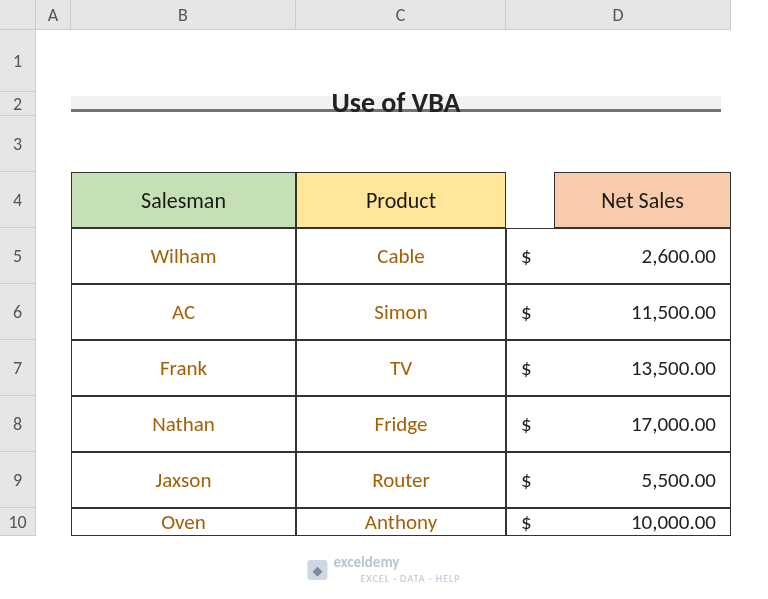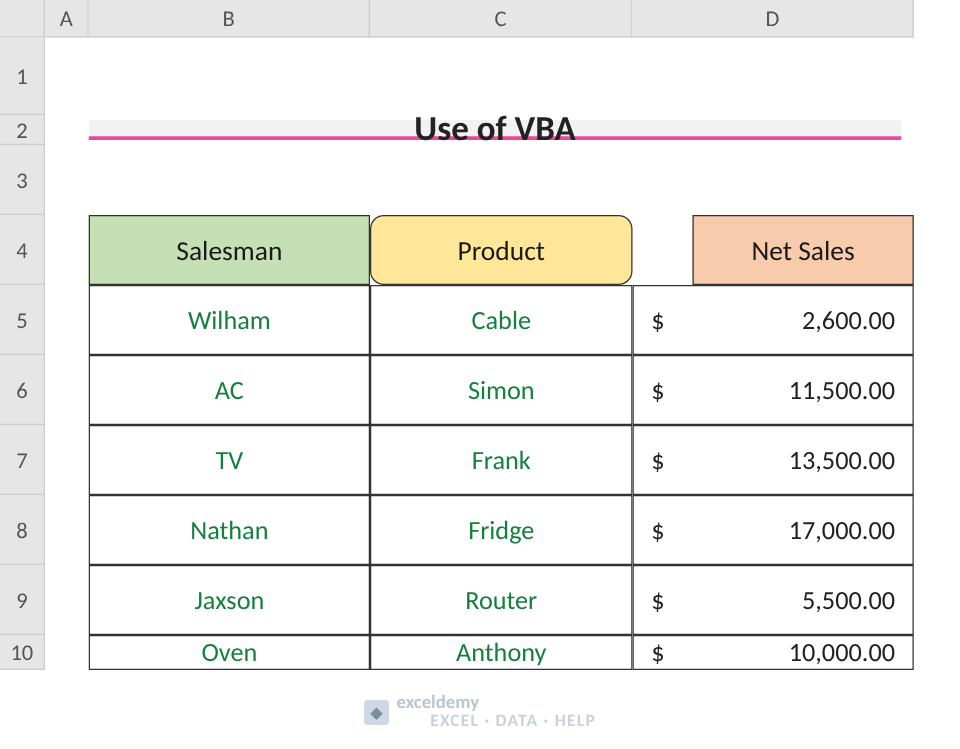--- a/index.html
+++ b/index.html
@@ -42,45 +42,45 @@
     border-right: 1px solid #ccc;
     border-bottom: 1px solid #ccc;
   }
   .blank { border-bottom: 1px solid transparent; }
   .title-wrap {
     grid-column: 3 / 6;
     display: flex;
     align-items: center;
     justify-content: center;
     background: #f2f2f2;
-    border-bottom: 3px solid #ec4899;
+    border-bottom: 3px solid #737373;
     margin: 4px 10px 4px 0;
     font-size: 28px;
     font-weight: bold;
     color: #222;
   }
   .th {
     display: flex;
     align-items: center;
     justify-content: center;
     font-weight: normal;
     font-size: 22px;
     border: 1px solid #333;
     color: #1a1a1a;
   }
   .th.sales { background: #c5e0b4; }
-  .th.prod { background: #ffe699; border-radius: 11px; }
+  .th.prod { background: #ffe699; }
   .th.net { background: #f8cbad; margin-left: 48px; }
   .td {
     display: flex;
     align-items: center;
     justify-content: center;
     border: 1px solid #333;
     font-size: 21px;
-    color: #15803d;
+    color: #a16207;
     background: #fff;
   }
   .td-money {
     display: flex;
     align-items: center;
     justify-content: space-between;
     padding: 0 14px;
     border: 1px solid #333;
     font-size: 21px;
     color: #222;
@@ -106,21 +106,21 @@
     height: 20px;
     background: #cdd8e3;
     border-radius: 3px;
     display: inline-flex;
     align-items: center;
     justify-content: center;
     font-size: 13px;
     color: #7a8ca0;
   }
   .watermark .txt { text-align: left; font-weight: bold; }
-  .watermark .sub { font-size: 14px; letter-spacing: 1px; color: #c8d2dc; padding-left: 27px; }
+  .watermark .sub { font-size: 10px; letter-spacing: 1px; color: #c8d2dc; padding-left: 27px; }
 </style>
 </head>
 <body>
 
 <div class="sheet">
 
   <div class="corner"></div>
   <div class="hdr-cell">A</div>
   <div class="hdr-cell">B</div>
   <div class="hdr-cell">C</div>
@@ -161,22 +161,22 @@
   <div class="blank"></div>
   <div class="td">AC</div>
   <div class="td">Simon</div>
   <div class="td-money">
     <span class="cur">$</span>
     <span class="amt">11,500.00</span>
   </div>
 
   <div class="row-hdr">7</div>
   <div class="blank"></div>
+  <div class="td">Frank</div>
   <div class="td">TV</div>
-  <div class="td">Frank</div>
   <div class="td-money">
     <span class="cur">$</span>
     <span class="amt">13,500.00</span>
   </div>
 
   <div class="row-hdr">8</div>
   <div class="blank"></div>
   <div class="td">Nathan</div>
   <div class="td">Fridge</div>
   <div class="td-money">

